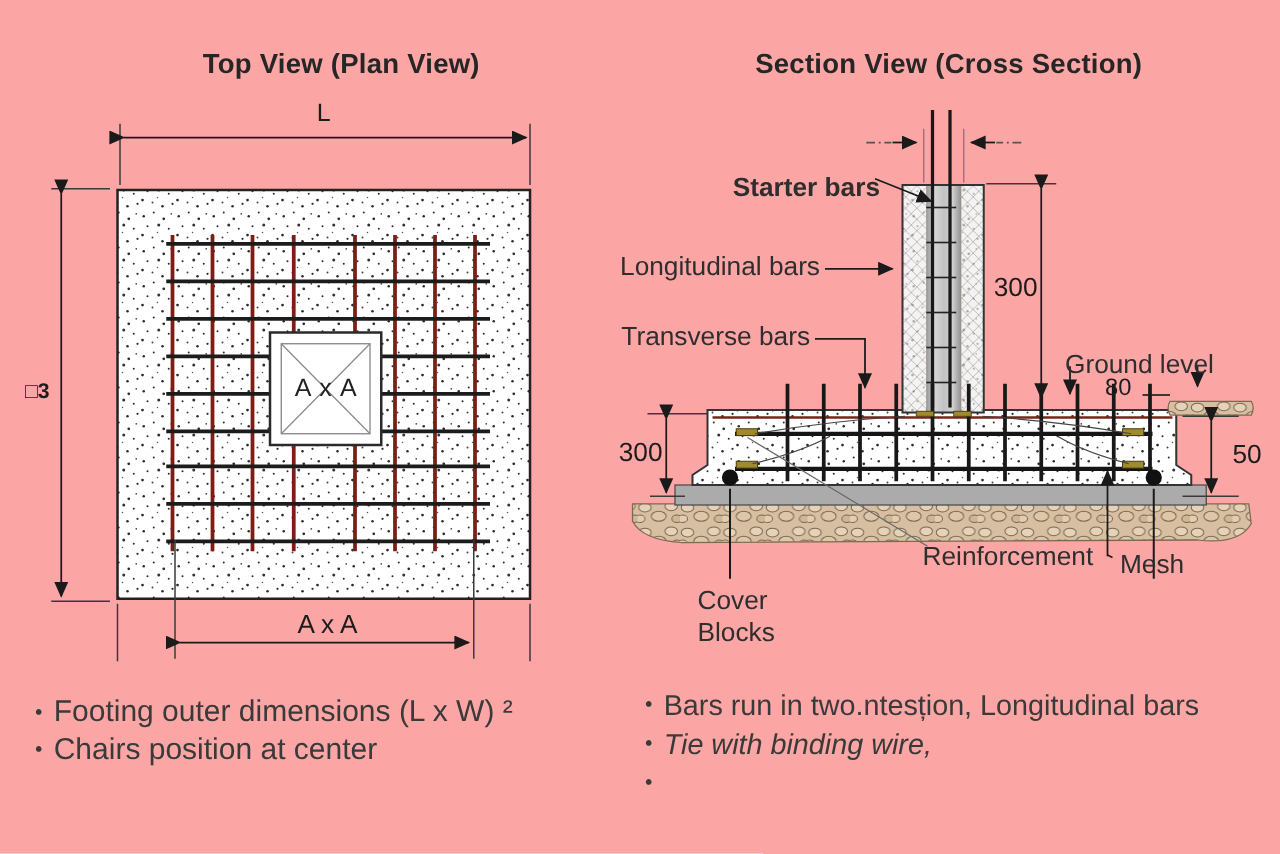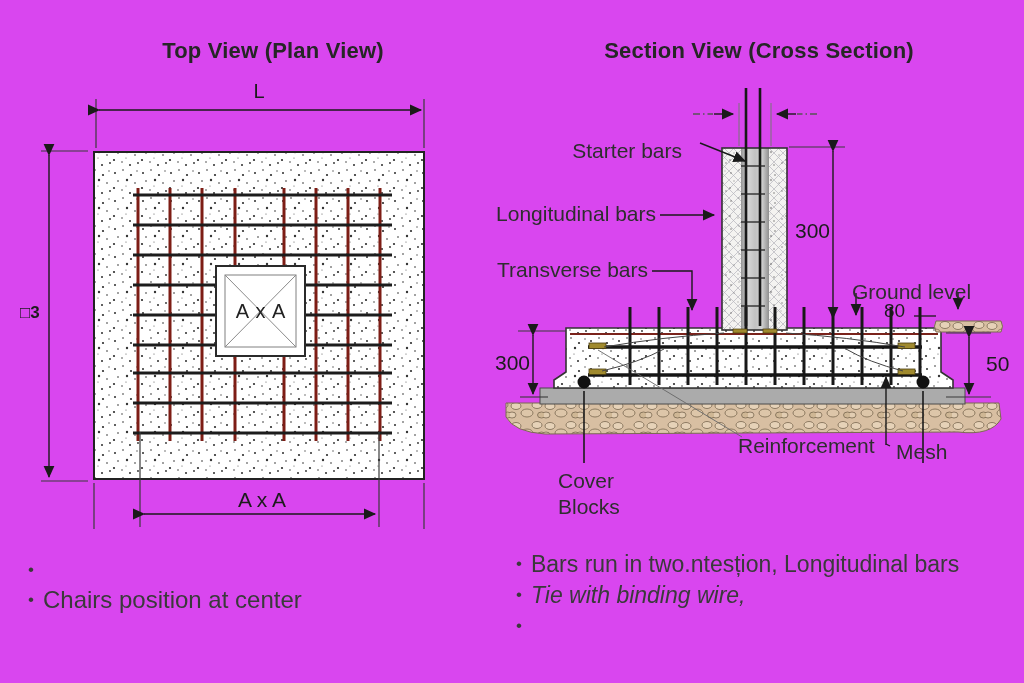--- a/index.html
+++ b/index.html
@@ -1,16 +1,16 @@
 <!DOCTYPE html>
 <html><head>
 <meta charset="utf-8">
 <style>
   html,body{margin:0;padding:0;background:#ffffff;}
-  .stage{position:relative;width:1024px;height:683px;background:#d946ef;overflow:hidden;
+  .stage{position:relative;width:1024px;height:683px;background:#fca5a5;overflow:hidden;
          font-family:"Liberation Sans",sans-serif;}
   .abs{position:absolute;}
   .t-title{font-weight:700;font-size:22px;color:#262626;text-align:center;letter-spacing:.2px;}
   .lbl{font-size:21px;color:#2e2e2e;white-space:nowrap;}
   .lbl.r{text-align:right;}
   .dim{font-size:21px;color:#1c1c1c;white-space:nowrap;}
   .dim.c{text-align:center;}
   .dimL{font-size:20px;}
   .boxlbl{font-size:20px;color:#222;text-align:center;letter-spacing:1px;}
   .notes{color:#3a3a3a;}
@@ -207,29 +207,30 @@
 
   <div class="abs t-title" style="left:113px;top:38px;width:320px;">Top View (Plan View)</div>
   <div class="abs dim dimL c" style="left:243px;top:80px;width:32px;">L</div>
   <div class="abs dim" style="left:20px;top:303px;width:30px;font-weight:700;font-size:17px;">□3</div>
   <div class="abs boxlbl" style="left:227px;top:300px;width:68px;">A x A</div>
   <div class="abs dim c" style="left:231px;top:488px;width:62px;">A x A</div>
 
   <div class="abs notes notes-left" style="left:28px;top:555px;width:460px;">
     <div class="note-row">
       <span class="bullet">•</span>
+      <span class="note-text">Footing outer dimensions (L x W) ²</span>
     </div>
     <div class="note-row">
       <span class="bullet">•</span>
       <span class="note-text">Chairs position at center</span>
     </div>
   </div>
 
   <div class="abs t-title" style="left:594px;top:38px;width:330px;">Section View (Cross Section)</div>
-  <div class="abs lbl r" style="left:540px;top:139px;width:142px;">Starter bars</div>
+  <div class="abs lbl r" style="left:562px;top:139px;width:142px;font-weight:bold;">Starter bars</div>
   <div class="abs lbl r" style="left:490px;top:258px;width:158px;">Transverse bars</div>
   <div class="abs lbl r" style="left:478px;top:202px;width:178px;">Longitudinal bars</div>
   <div class="abs lbl" style="left:852px;top:264px;margin-top:16px;">Ground level</div>
   <div class="abs lbl" style="left:738px;top:434px;">Reinforcement</div>
   <div class="abs lbl" style="left:558px;top:468px;line-height:26px;">
     <div>Cover</div>
     <div>Blocks</div>
   </div>
   <div class="abs lbl" style="left:896px;top:440px;">Mesh</div>
   <div class="abs dim" style="left:795px;top:219px;">300</div>

